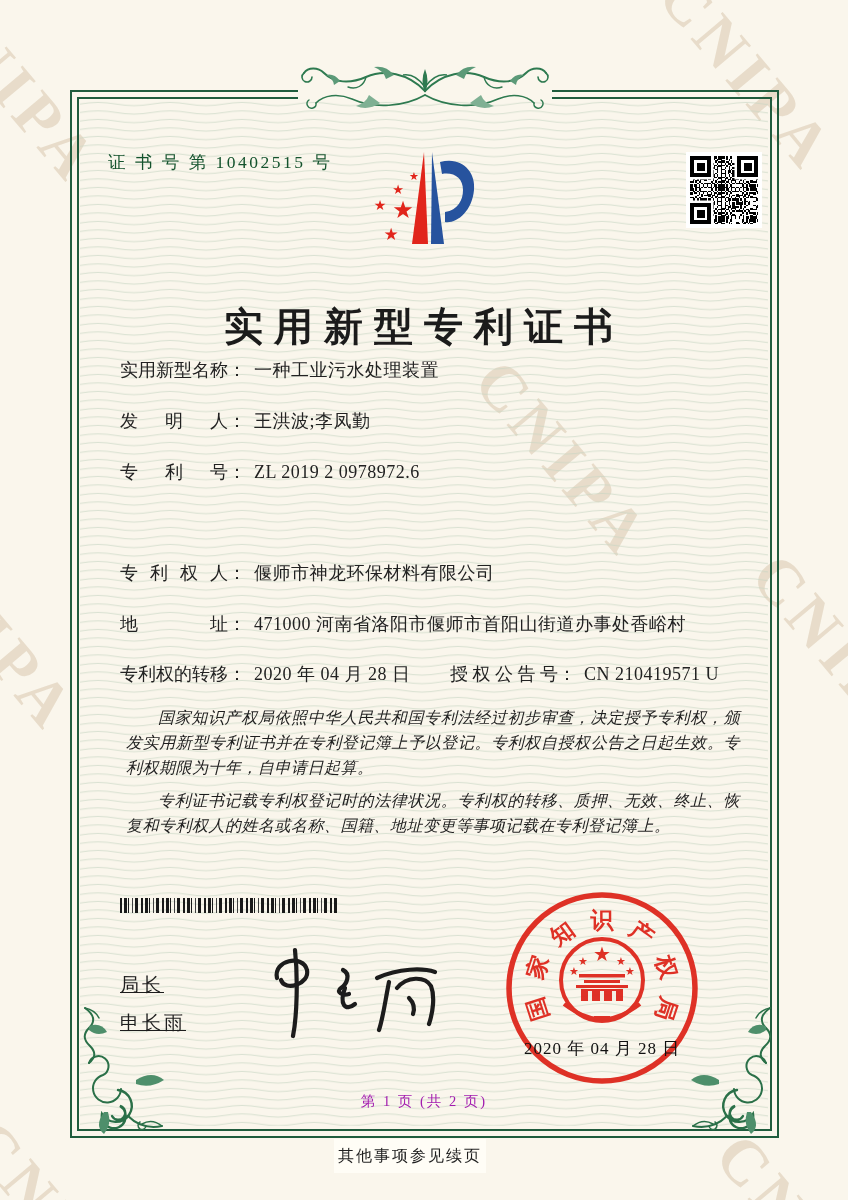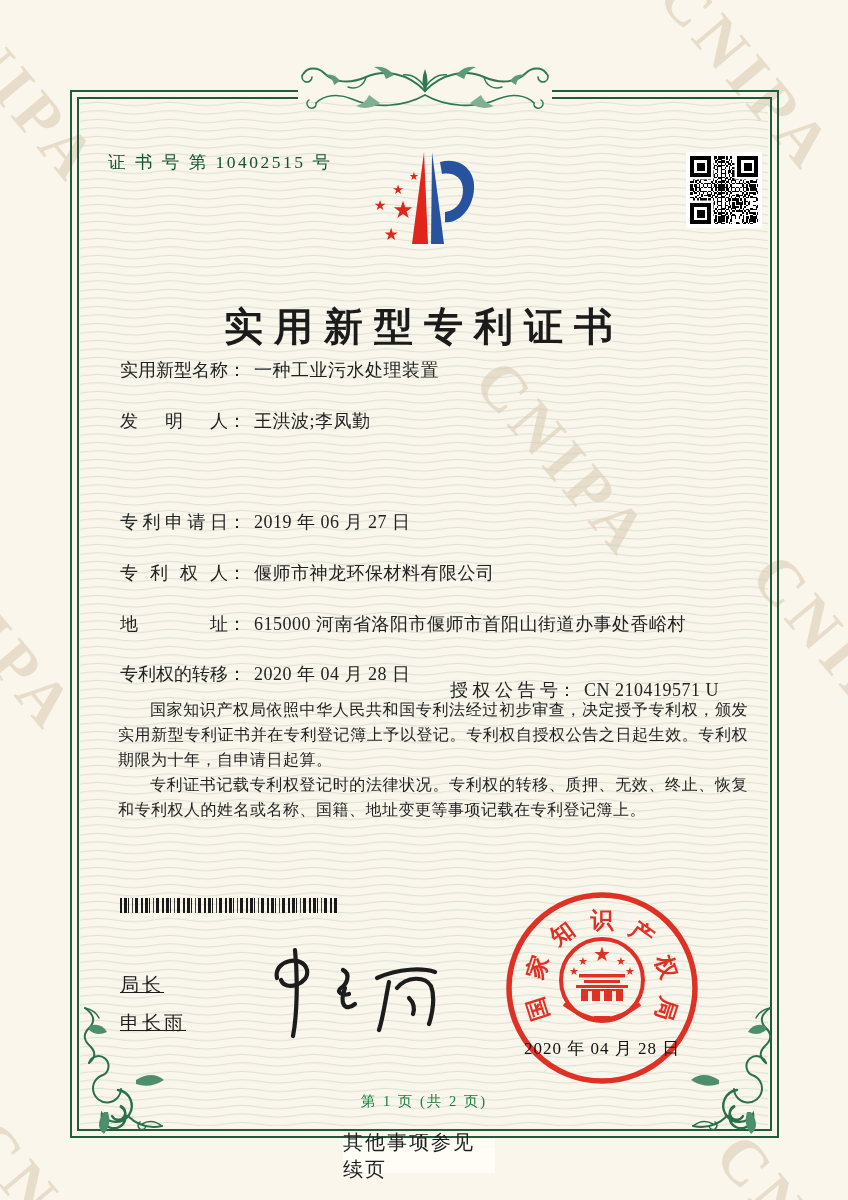--- a/index.html
+++ b/index.html
@@ -34,43 +34,43 @@
   .qr .fp.tl{left:4px;top:4px;} .qr .fp.tr{right:4px;top:4px;} .qr .fp.bl{left:4px;bottom:4px;}
 
   .title{position:absolute;left:0;right:0;top:256px;text-align:center;font-size:39px;font-weight:bold;
          letter-spacing:11px;color:#1b1b1b;z-index:4;margin-top:44px;}
 
   
   .frow{position:absolute;left:120px;height:26px;font-size:18px;color:#222;white-space:nowrap;z-index:4;}
   .flabel{display:inline-block;width:108px;text-align:justify;text-align-last:justify;vertical-align:top;}
   .fcolon{display:inline-block;margin-right:8px;}
   .fvalue{letter-spacing:0.5px;margin-top:35px;}
-  .pair2{position:absolute;left:330px;top:16px;}
+  .pair2{position:absolute;left:330px;top:0;}
 
   .bodytext{position:absolute;left:118px;top:697px;width:630px;z-index:4;color:#1f1f1f;}
-  .bodytext p{margin:0;font-size:16px;line-height:25px;text-align:justify;text-indent:2em;letter-spacing:0.5px;}
+  .bodytext p{margin:8px;font-size:16px;line-height:25px;text-align:justify;text-indent:2em;letter-spacing:0.5px;font-style:italic;}
 
   .barcode{position:absolute;left:120px;top:898px;width:218px;height:15px;z-index:4;
     background:repeating-linear-gradient(90deg,#1a1a1a 0 2px,rgba(0,0,0,0) 2px 4px,#1a1a1a 4px 7px,
       rgba(0,0,0,0) 7px 8px,#1a1a1a 8px 9px,rgba(0,0,0,0) 9px 12px,#404040 12px 13px,rgba(0,0,0,0) 13px 15px,
       #1a1a1a 15px 18px,rgba(0,0,0,0) 18px 21px);}
 
   .officer{position:absolute;left:120px;top:972px;z-index:4;font-family:"Liberation Sans","DejaVu Sans",sans-serif;
            font-size:19px;color:#1d1d1d;letter-spacing:3px;text-decoration:underline;}
   .officer div{margin-bottom:12px;}
   .sig{position:absolute;left:255px;top:944px;z-index:4;}
 
   .seal{position:absolute;left:502px;top:888px;z-index:5;opacity:0.93;}
   .seal-date{position:absolute;left:500px;top:1037px;width:204px;text-align:center;font-size:17px;
              color:#111;letter-spacing:1px;z-index:6;white-space:nowrap;}
 
-  .pageinfo{position:absolute;left:0;right:0;top:1092px;text-align:center;font-size:14.5px;color:#15803d;
+  .pageinfo{position:absolute;left:0;right:0;top:1092px;text-align:center;font-size:14.5px;color:#a21caf;
             letter-spacing:2px;z-index:4;}
-  .contnote{position:absolute;left:343px;top:1139px;width:152px;height:34px;background:#fffdf6;z-index:4;
-            display:flex;align-items:center;justify-content:center;font-size:20px;letter-spacing:2px;color:#1f1f1f;}
+  .contnote{position:absolute;left:334px;top:1139px;width:152px;height:34px;background:#fffdf6;z-index:4;
+            display:flex;align-items:center;justify-content:center;font-size:16px;letter-spacing:2px;color:#1f1f1f;}
 </style>
 </head>
 <body>
 
 <div class="page">
 
   <span class="wm" style="left:-35px;top:-28px;">CNIPA</span>
   <span class="wm" style="left:700px;top:-40px;">CNIPA</span>
   <span class="wm" style="left:516px;top:346px;">CNIPA</span>
   <span class="wm" style="left:-58px;top:520px;">CNIPA</span>
@@ -157,28 +157,28 @@
   </div>
 
   <div class="title">实用新型专利证书</div>
 
   <div class="frow" style="top:358px;">
     <span class="flabel">实用新型名称</span><span class="fcolon">：</span><span class="fvalue">一种工业污水处理装置</span>
   </div>
   <div class="frow" style="top:409px;">
     <span class="flabel">发明人</span><span class="fcolon">：</span><span class="fvalue">王洪波;李凤勤</span>
   </div>
-  <div class="frow" style="top:510px;">
-    <span class="flabel">专利申请日</span><span class="fcolon">：</span><span class="fvalue">2019 年 06 月 27 日</span>
+  <div class="frow" style="top:460px;">
+    <span class="flabel">专利号</span><span class="fcolon">：</span><span class="fvalue">ZL 2019 2 0978972.6</span>
   </div>
   <div class="frow" style="top:561px;">
     <span class="flabel">专利权人</span><span class="fcolon">：</span><span class="fvalue">偃师市神龙环保材料有限公司</span>
   </div>
   <div class="frow" style="top:612px;">
-    <span class="flabel">地址</span><span class="fcolon">：</span><span class="fvalue">615000 河南省洛阳市偃师市首阳山街道办事处香峪村</span>
+    <span class="flabel">地址</span><span class="fcolon">：</span><span class="fvalue">471000 河南省洛阳市偃师市首阳山街道办事处香峪村</span>
   </div>
   <div class="frow" style="top:662px;">
     <span class="flabel">专利权的转移</span><span class="fcolon">：</span><span class="fvalue">2020 年 04 月 28 日</span>
     <span class="pair2">
       <span class="flabel">授权公告号</span><span class="fcolon">：</span><span class="fvalue">CN 210419571 U</span>
     </span>
   </div>
 
   <div class="bodytext">
     <p>国家知识产权局依照中华人民共和国专利法经过初步审查，决定授予专利权，颁发实用新型专利证书并在专利登记簿上予以登记。专利权自授权公告之日起生效。专利权期限为十年，自申请日起算。</p>

